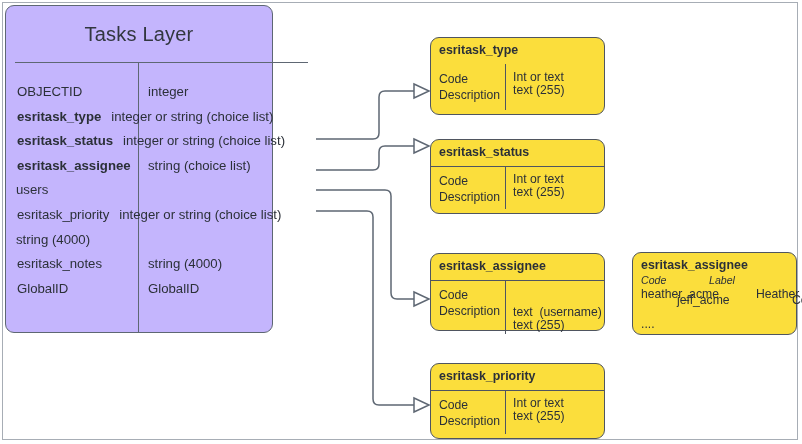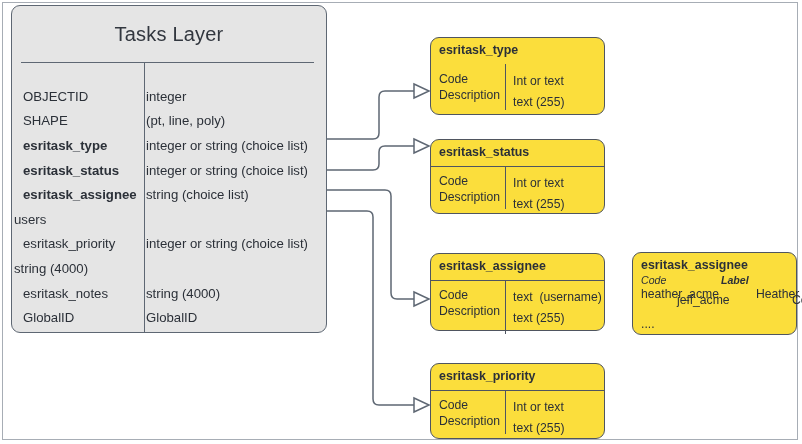--- a/index.html
+++ b/index.html
@@ -11,51 +11,50 @@
   #canvas{position:absolute;left:0;top:0;width:802px;height:444px;}
 
   
   .page-frame{
     position:absolute;left:2px;top:2px;width:796px;height:438px;
     border:1px solid #a7adb5;box-sizing:border-box;background:#fff;
   }
 
   
   .tasks-layer{
-    position:absolute;left:5px;top:5px;width:316px;height:328px;
-    background:#e5e5e5;border:1.6px solid #5e6773;border-radius:9px;
+    position:absolute;left:5px;top:5px;width:268px;height:328px;
+    background:#c4b5fd;border:1.6px solid #5e6773;border-radius:9px;
     box-sizing:border-box;
-    margin-left:6px;
   }
   .tasks-title{
     position:absolute;left:0;top:0;width:100%;height:56px;
     display:flex;align-items:center;justify-content:center;
     font-size:20px;color:#32373f;letter-spacing:.2px;
   }
   .tasks-hdr-rule{
     position:absolute;left:9px;top:56px;width:293px;height:0;
     border-top:1.6px solid #5e6773;
   }
   .tasks-col-rule{
     position:absolute;left:132px;top:57px;width:0;height:270px;
     border-left:1.6px solid #5e6773;
   }
   .tasks-rows{
     position:absolute;left:0;top:78px;width:100%;
   }
   .trow{
-    height:24.6px;display:flex;align-items:center;
+    height:24.6px;display:flex;
   }
   .tcell-name{
     width:132px;padding-left:11px;box-sizing:border-box;
     font-size:13.2px;color:#2b3038;white-space:nowrap;
   }
   .tcell-name.bold{font-weight:bold;}
   .tcell-type{
-    padding-left:2px;box-sizing:border-box;
+    padding-left:10px;box-sizing:border-box;
     font-size:13.2px;color:#2b3038;white-space:nowrap;
   }
 
   
   .ybox{
     position:absolute;background:#fbde3c;border:1.6px solid #4f5560;
     border-radius:9px;box-sizing:border-box;
   }
   .ybox-title{
     position:absolute;left:8px;top:5px;right:6px;height:20px;
@@ -67,21 +66,21 @@
   }
   .ybox-col-rule{
     position:absolute;left:74px;top:26px;bottom:4px;width:0;
     border-left:1.4px solid #4f5560;
   }
   .ybox-c1{
     position:absolute;left:8px;top:33px;font-size:12.2px;line-height:16.4px;
     color:#2b3038;white-space:nowrap;
   }
   .ybox-c2{
-    position:absolute;left:82px;top:33px;font-size:12.2px;line-height:21px;
+    position:absolute;left:82px;top:33px;font-size:12.2px;line-height:13px;
     color:#2b3038;white-space:nowrap;
   }
 
   
   #box-type .ybox-hdr-rule{border-top-color:#fbde3c;}
   #box-assignee .ybox-col-rule{bottom:-4px;}
 
   
   .cvdbox{
     position:absolute;left:632px;top:252px;width:165px;height:83px;
@@ -90,21 +89,21 @@
   }
   .cvd-title{
     position:absolute;left:8px;top:5px;font-size:12.4px;font-weight:bold;
     color:#2b3038;white-space:nowrap;
   }
   .cvd-hdr{
     position:absolute;top:21px;font-size:10.6px;font-style:italic;
     color:#2b3038;white-space:nowrap;
   }
   .cvd-hdr.c1{left:8px;}
-  .cvd-hdr.c2{left:88px;font-weight:bold;}
+  .cvd-hdr.c2{left:76px;}
   .cvd-cell{
     position:absolute;font-size:12.2px;color:#2b3038;white-space:nowrap;
   }
   .cvd-cell.c1{left:8px;}
   .cvd-cell.c2{left:78px;margin-left:45px;}
   .cvd-r0{top:34px;} .cvd-r1{top:40px;padding-left:36px;} .cvd-r2{top:64px;}
   .cvd-caption{
     position:absolute;left:632px;top:339px;width:165px;text-align:center;
     font-size:11.4px;font-style:italic;color:#2b3038;
   }
@@ -147,24 +146,20 @@
     <div class="tasks-title">Tasks Layer</div>
     <div class="tasks-hdr-rule"></div>
     <div class="tasks-col-rule"></div>
     <div class="tasks-rows">
 
       <div class="trow">
         <div class="tcell-name">OBJECTID</div>
         <div class="tcell-type">integer</div>
       </div>
       <div class="trow">
-        <div class="tcell-name">SHAPE</div>
-        <div class="tcell-type">(pt, line, poly)</div>
-      </div>
-      <div class="trow">
         <div class="tcell-name bold">esritask_type</div>
         <div class="tcell-type">integer or string (choice list)</div>
       </div>
       <div class="trow">
         <div class="tcell-name bold">esritask_status</div>
         <div class="tcell-type">integer or string (choice list)</div>
       </div>
       <div class="trow">
         <div class="tcell-name bold">esritask_assignee</div>
         <div class="tcell-type">string (choice list)</div>
@@ -210,21 +205,21 @@
     <div class="ybox-c2" style="white-space:pre;">Int or text
 text (255)</div>
   </div>
 
   <div class="ybox" id="box-assignee" style="left:430px;top:253px;width:175px;height:78px;">
     <div class="ybox-title">esritask_assignee</div>
     <div class="ybox-hdr-rule"></div>
     <div class="ybox-col-rule"></div>
     <div class="ybox-c1" style="white-space:pre;">Code
 Description</div>
-    <div class="ybox-c2" style="white-space:pre;">text  (username)
+    <div class="ybox-c2" style="white-space:pre;margin-top:19px;">text  (username)
 text (255)</div>
   </div>
 
   <div class="ybox" id="box-priority" style="left:430px;top:363px;width:175px;height:76px;">
     <div class="ybox-title">esritask_priority</div>
     <div class="ybox-hdr-rule"></div>
     <div class="ybox-col-rule"></div>
     <div class="ybox-c1" style="white-space:pre;">Code
 Description</div>
     <div class="ybox-c2" style="white-space:pre;">Int or text

